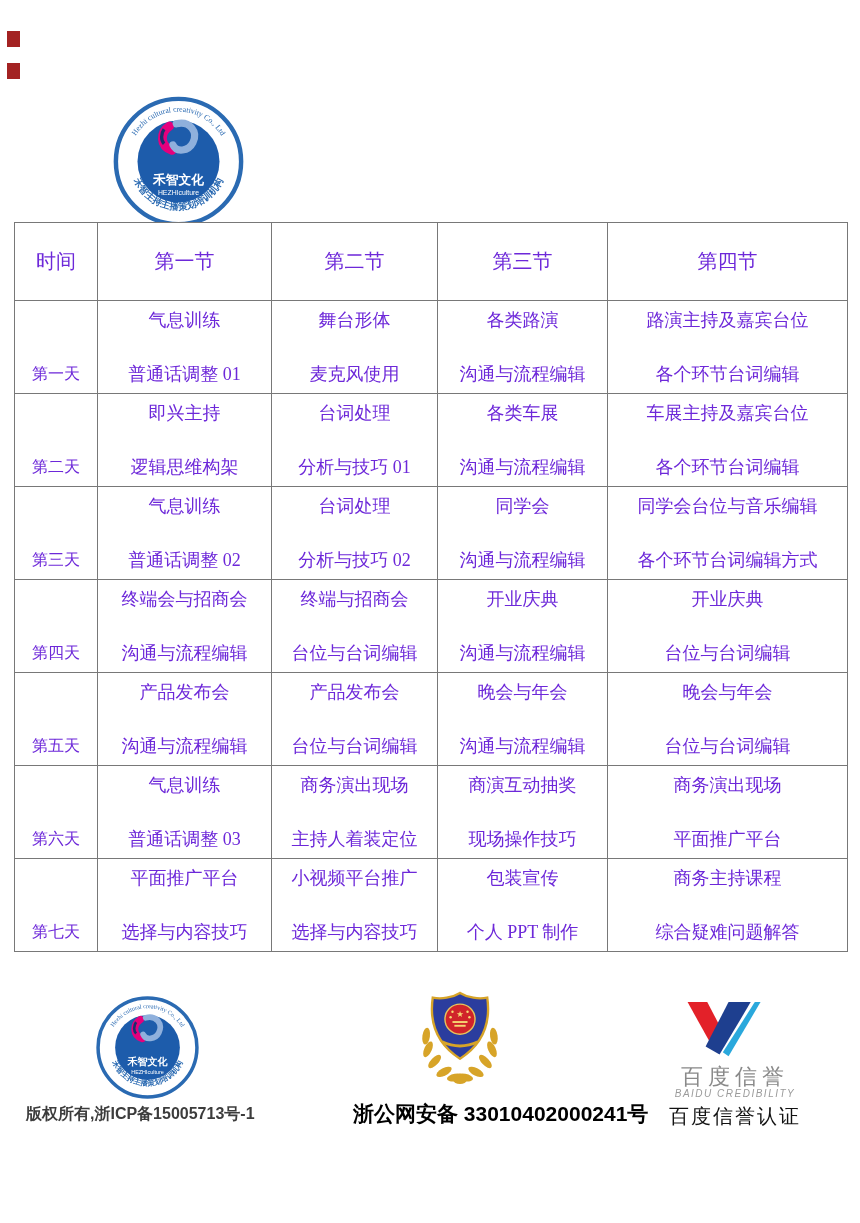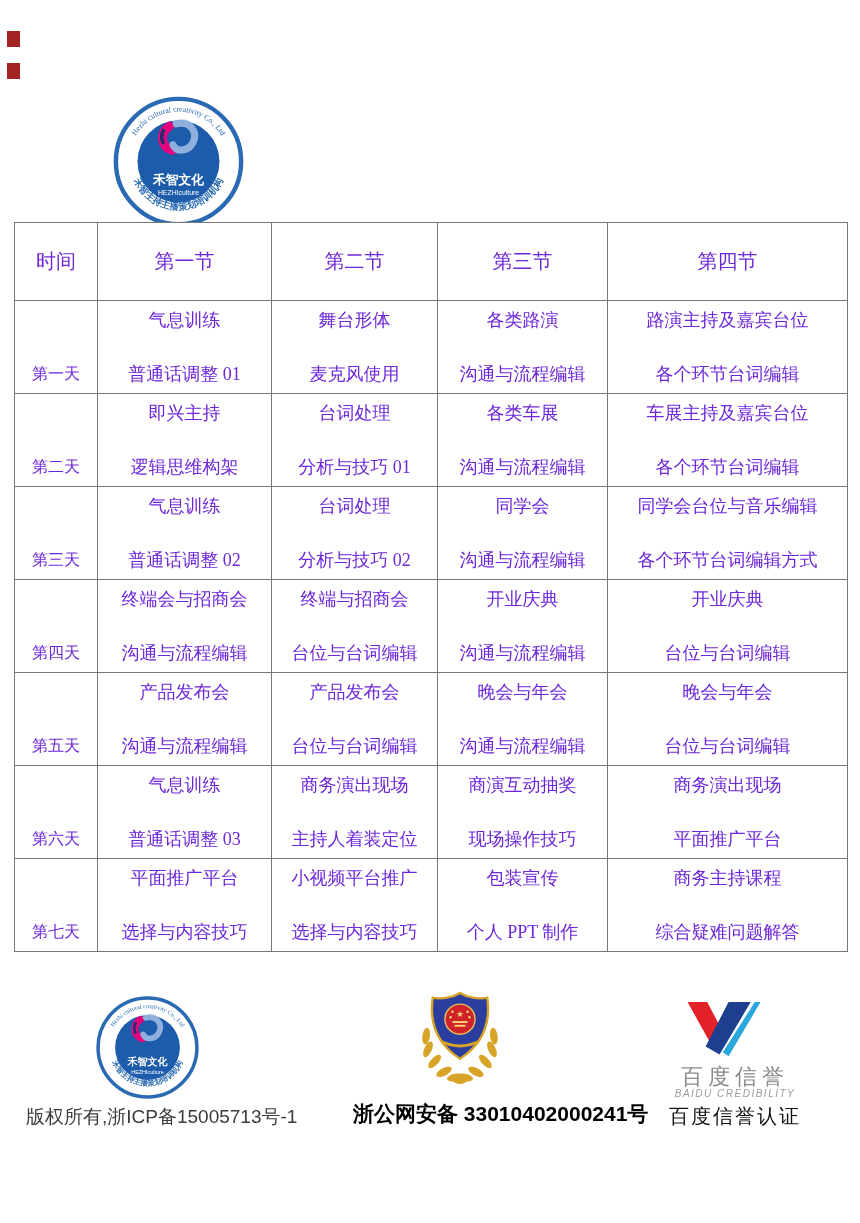--- a/index.html
+++ b/index.html
@@ -38,21 +38,21 @@
   .cell .line {
     flex:1; display:flex; align-items:center; justify-content:center;
     font-size:18px; white-space:nowrap;
   }
   .cell .line.day { font-size:16px; }
 
   
   .footer-logo { position:absolute; left:95px; top:995px; width:105px; height:105px; }
   .copyright {
     position:absolute; left:26px; top:1104px; width:250px;
-    font-size:19px; color:#3c3c3c; letter-spacing:0px; white-space:nowrap;
+    font-size:16px; color:#3c3c3c; letter-spacing:0px; white-space:nowrap;font-weight:bold;
   }
   .police-badge { position:absolute; left:413px; top:988px; width:94px; height:100px; }
   .police-text {
     position:absolute; left:320px; top:1100px; width:262px; text-align:center;
     font-size:21px; font-weight:bold; color:#000; white-space:nowrap;margin-left:33px;
   }
   .baidu-v { position:absolute; left:681px; top:997px; width:82px; height:66px; }
   .baidu-cn {
     position:absolute; left:650px; top:1062px; width:170px; text-align:center;
     font-size:22px; color:#8a8a8a; letter-spacing:5px;

